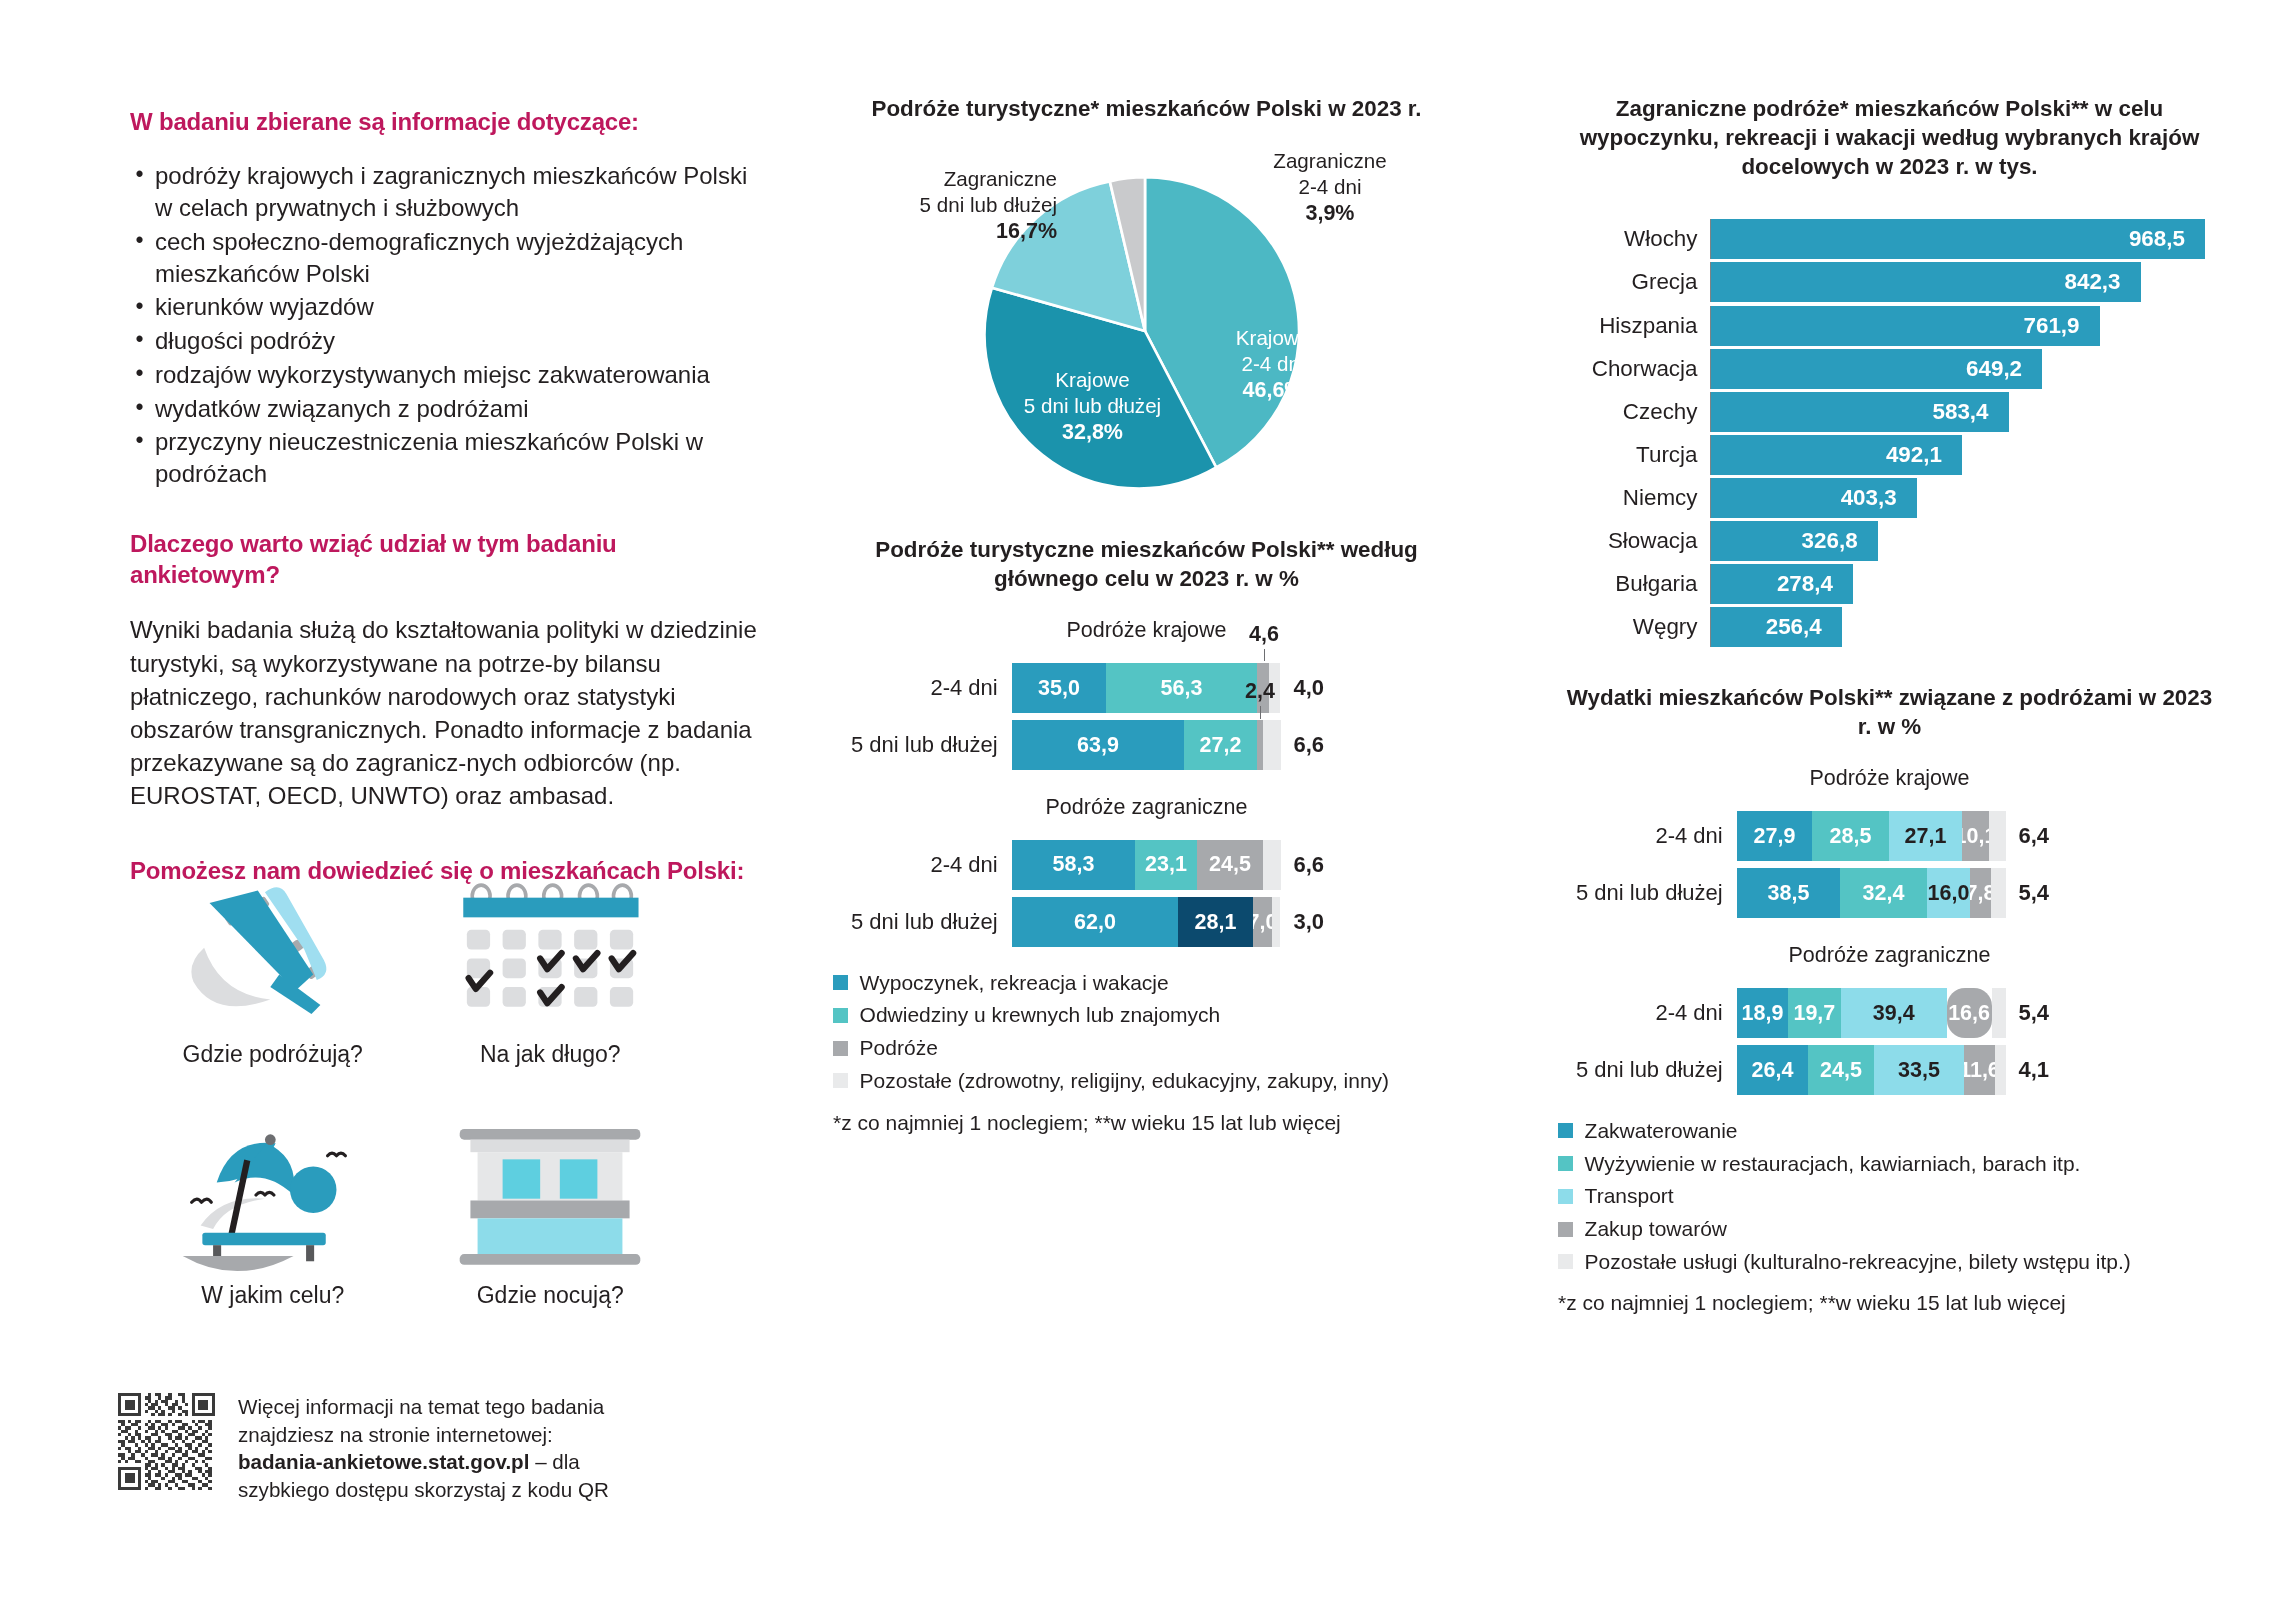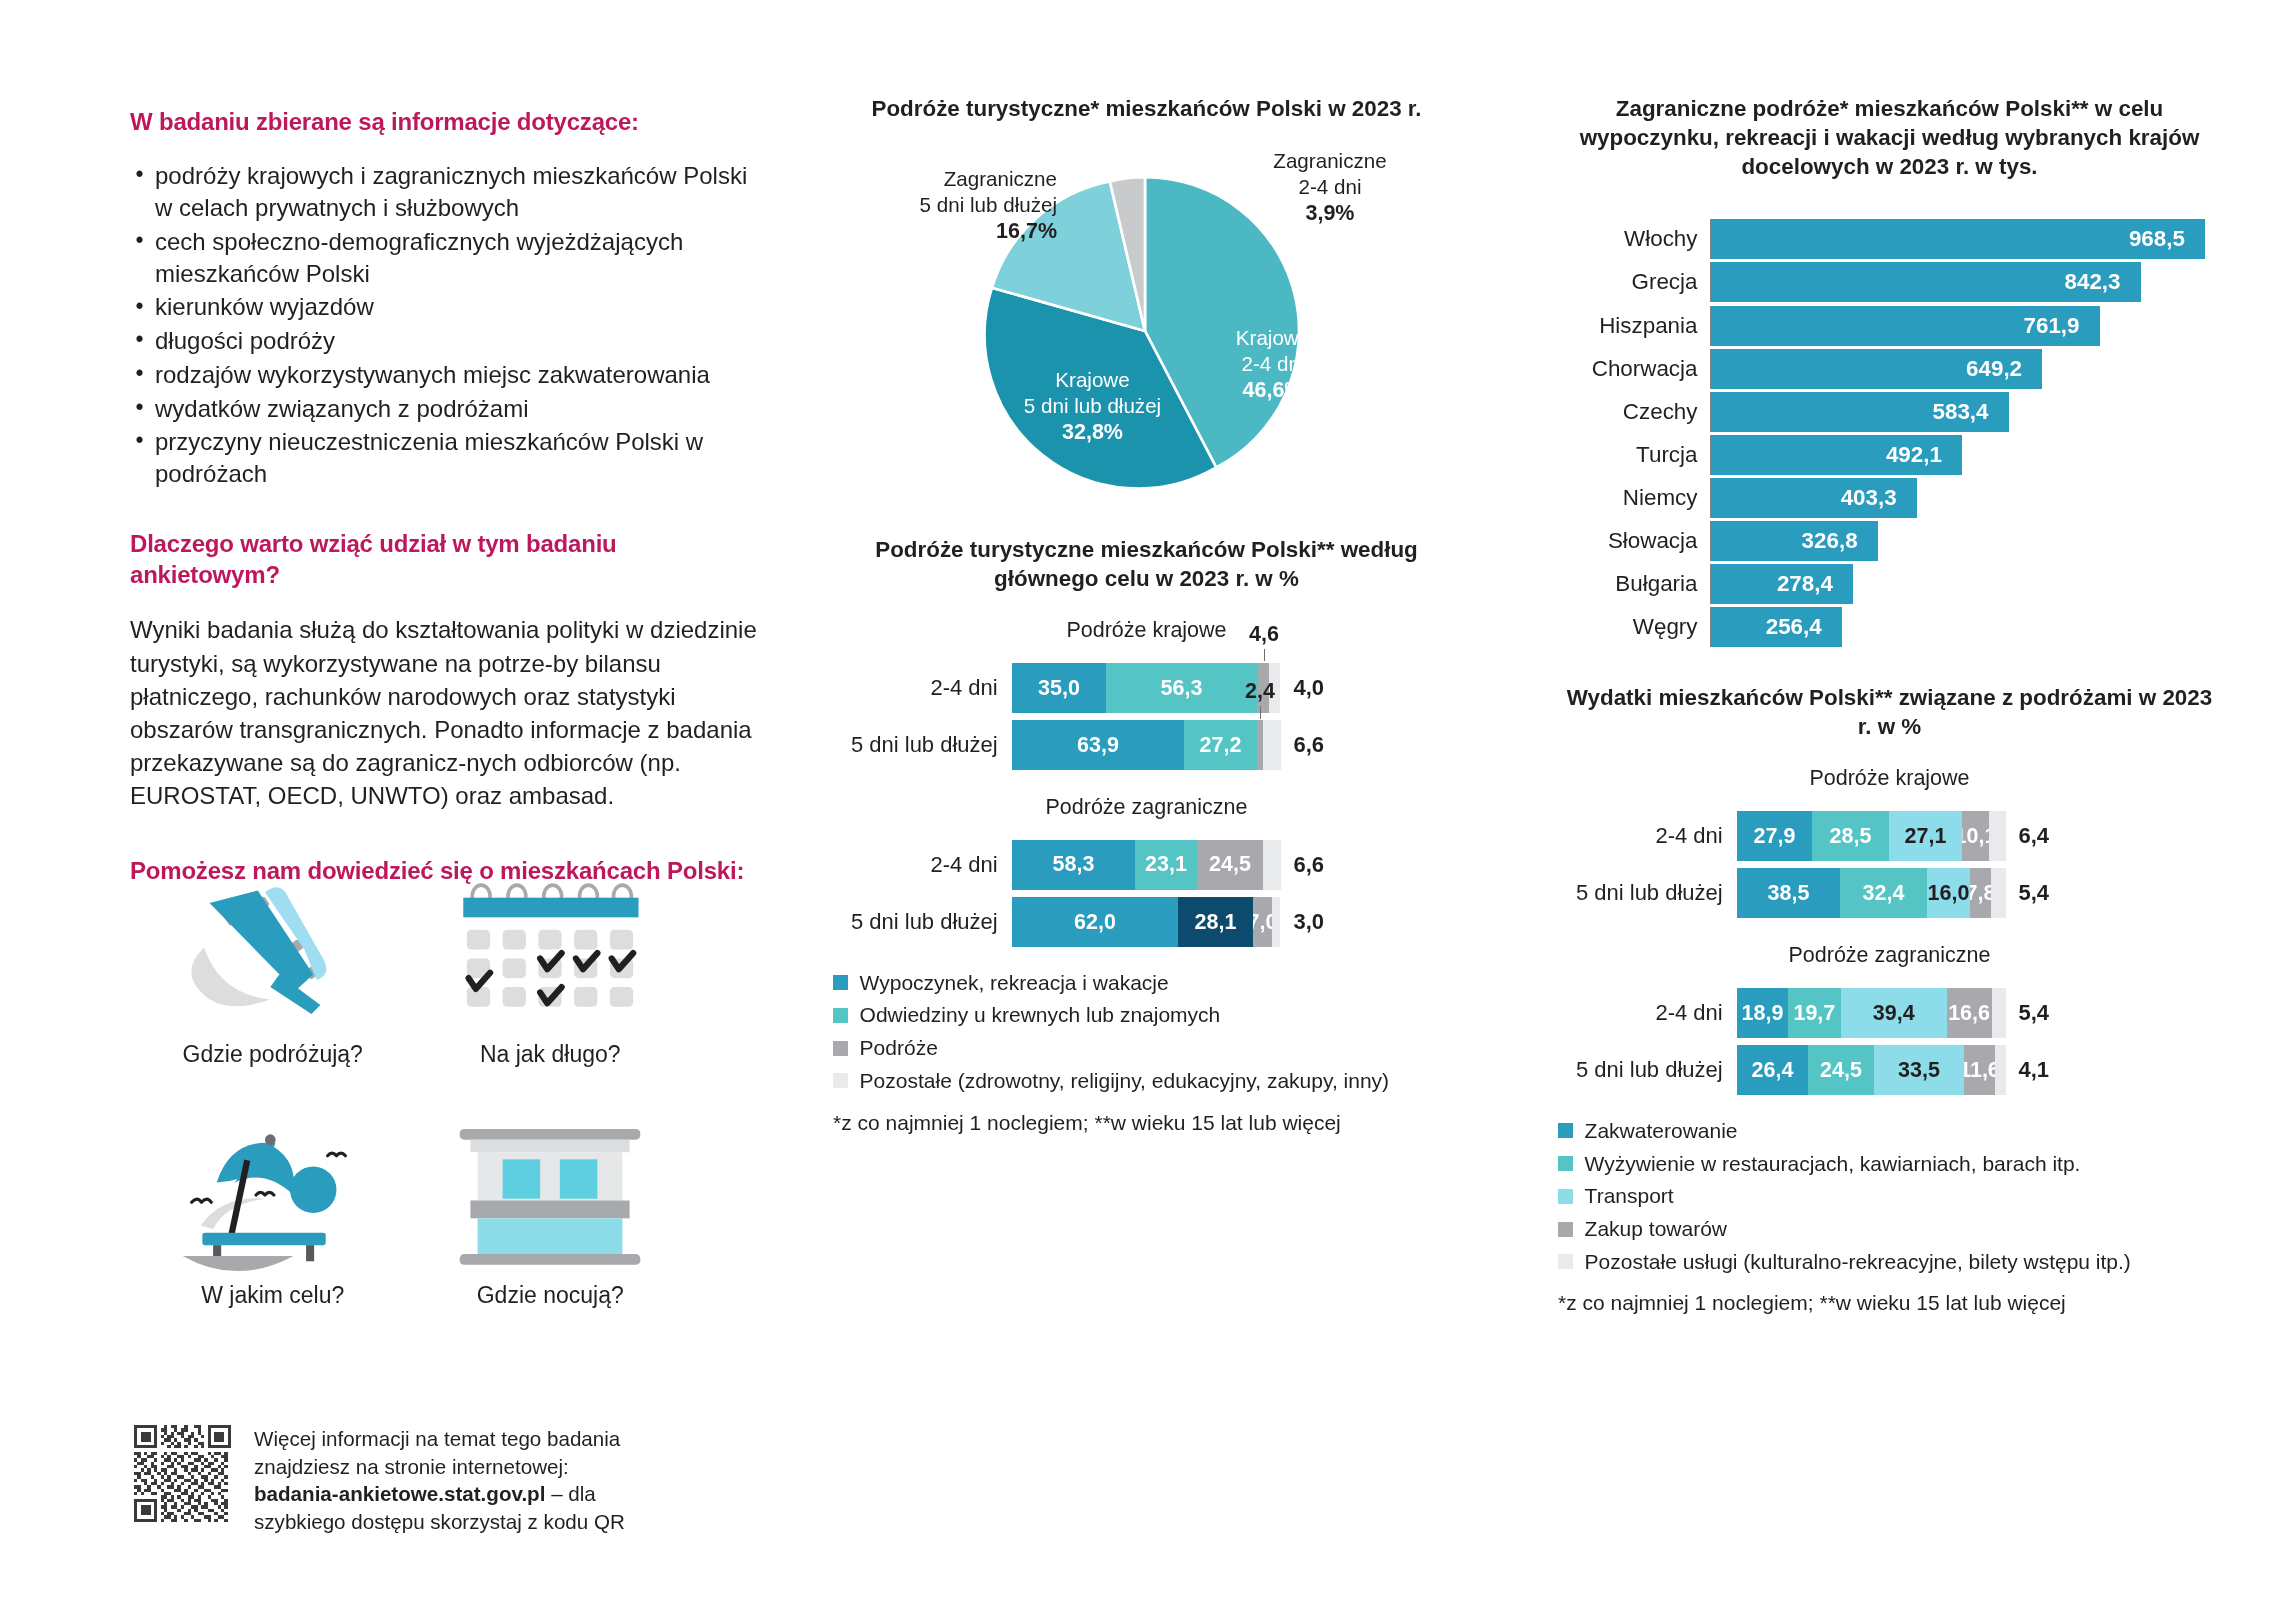--- a/index.html
+++ b/index.html
@@ -50,21 +50,21 @@
   }
   .icon-row { display: flex; }
   .icon-cell { width: 278px; text-align: center; }
   .icon-art { height: 152px; position: relative; margin: 0 auto; width: 206px; }
   .icon-cap {
     font-size: 23px; margin-top: 10.7px; color: #231f20; white-space: nowrap;
   }
   .icon-row-2 { margin-top: 52px; }
 
   
-  .qr-block { position: absolute; left: 134px; top: 1393px; display: flex; gap: 23px; margin-top: 32px; }
+  .qr-block { position: absolute; left: 118px; top: 1393px; display: flex; gap: 23px; }
   .qr-code { width: 97px; height: 97px; flex: none; }
   .qr-text { font-size: 20.6px; line-height: 1.34; color: #231f20; }
   .qr-text b { font-weight: bold; }
 
   
   .chart-title {
     font-size: 22.4px; font-weight: bold; text-align: center;
     line-height: 1.3; color: #231f20;
   }
 
@@ -691,21 +691,21 @@
             </div>
           </div>
           <div class="stack-block">
             <div class="stack-group-title">Podróże zagraniczne</div>
             <div class="stack-row">
               <div class="stack-cat">2-4 dni</div>
               <div class="stack-bar" style="width: 269px;">
                 <div class="seg" style="width: 51px; background: rgb(42, 156, 189);">18,9</div>
                 <div class="seg" style="width: 53px; background: rgb(84, 196, 196);">19,7</div>
                 <div class="seg dark-text" style="width: 106px; background: rgb(141, 220, 234);">39,4</div>
-                <div class="seg" style="width: 45px; background: rgb(167, 169, 172);">16,6</div>
+                <div class="seg" style="width: 45px; background: rgb(167, 169, 172); border-radius: 18px;">16,6</div>
                 <div class="seg" style="width: 14.5px; background: rgb(233, 234, 235);"></div>
               </div>
               <div class="stack-out">5,4</div>
             </div>
             <div class="stack-row">
               <div class="stack-cat">5 dni lub dłużej</div>
               <div class="stack-bar" style="width: 269px;">
                 <div class="seg" style="width: 71px; background: rgb(42, 156, 189);">26,4</div>
                 <div class="seg" style="width: 66px; background: rgb(84, 196, 196);">24,5</div>
                 <div class="seg dark-text" style="width: 90px; background: rgb(141, 220, 234);">33,5</div>

